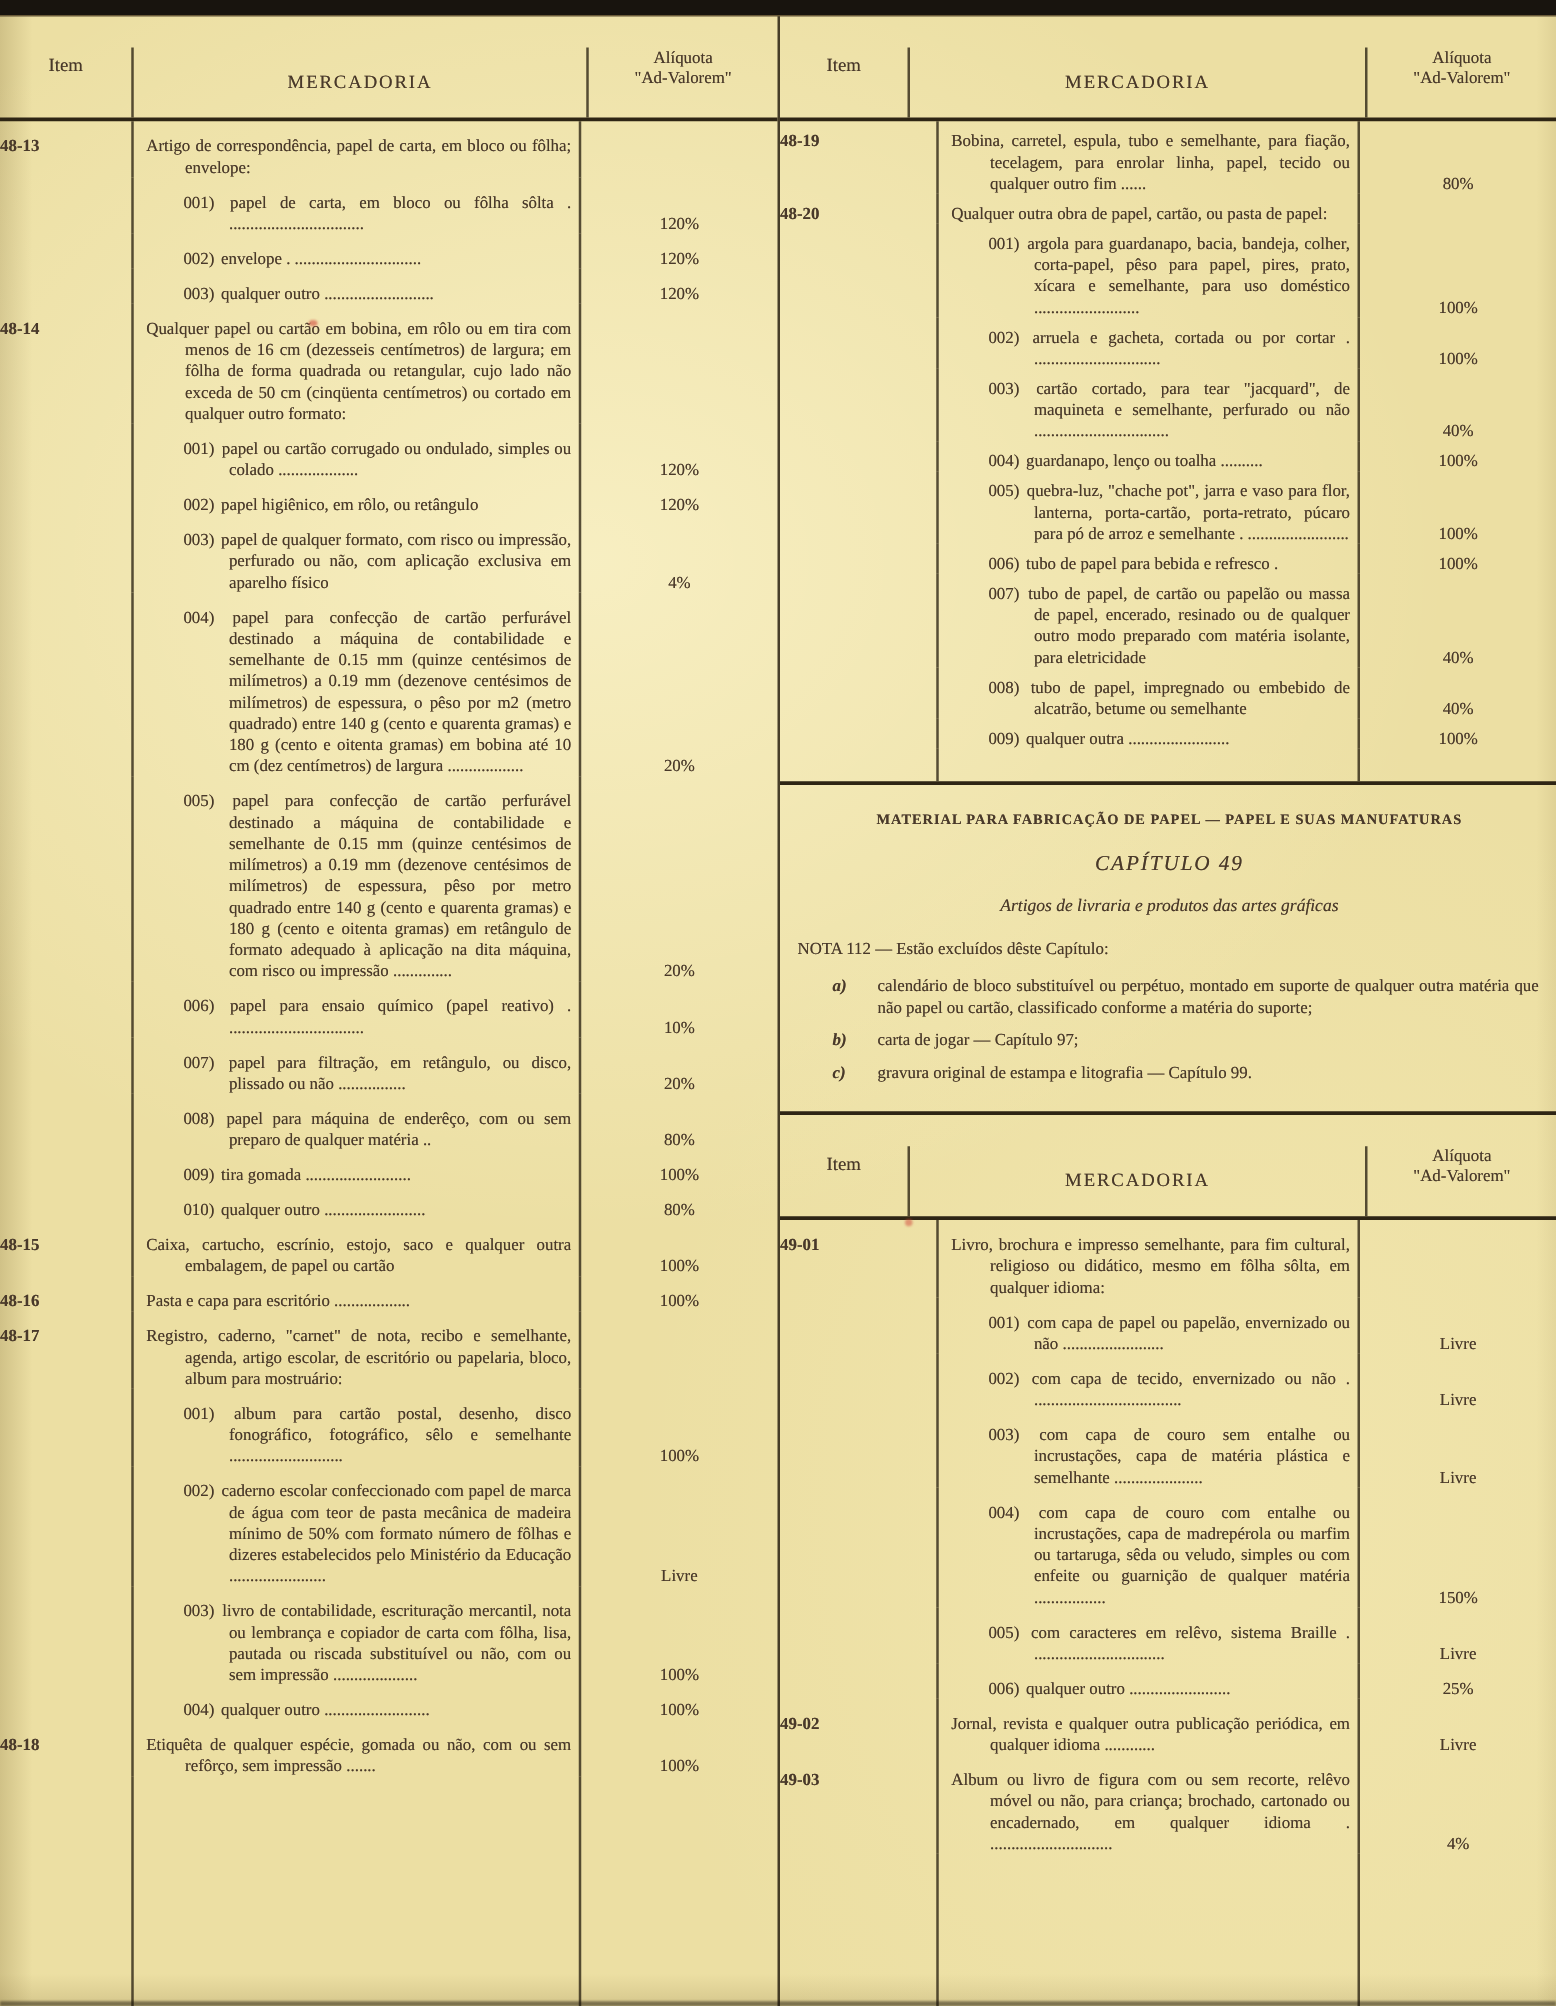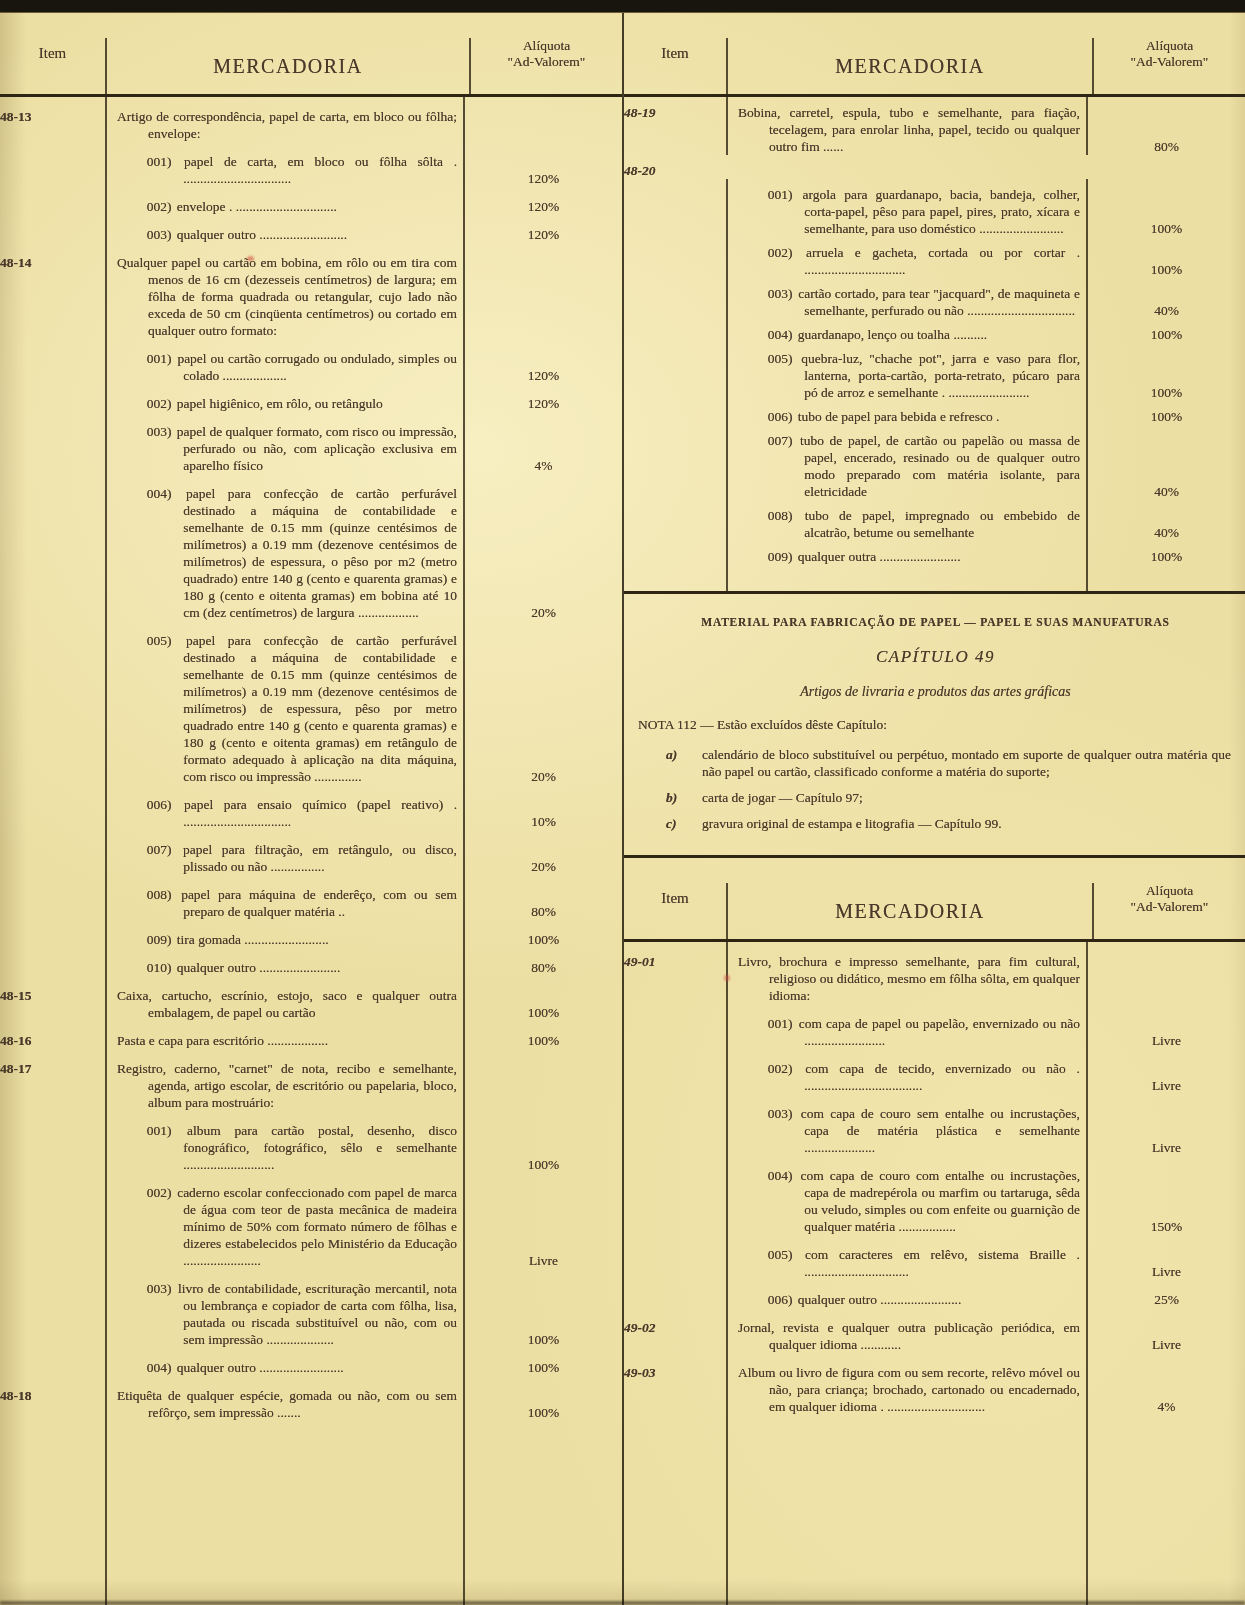--- a/index.html
+++ b/index.html
@@ -20,30 +20,30 @@
   .topbar{ height:13px; background:#18140e; border-bottom:1px solid #6a5a38; }
   .page{ display:flex; height:1592px; }
   .col-left{ width:622px; display:flex; flex-direction:column; }
   .col-right{ width:623px; border-left:2px solid rgba(40,32,16,.85); display:flex; flex-direction:column; }
 
   
   .thead{ display:flex; height:84px; border-bottom:3px solid #2e2514; flex:none; }
   .th-item{ width:105px; display:flex; align-items:center; justify-content:center; font-size:15px; }
   .col-right .th-item{ width:102px; }
   .th-merc{ flex:1; border-left:2px solid rgba(46,37,20,.8); border-right:2px solid rgba(46,37,20,.8);
-            display:flex; align-items:center; justify-content:center; font-size:20px; letter-spacing:1.5px;margin-top:25px; }
+            display:flex; align-items:center; justify-content:center; font-size:15px; letter-spacing:1.5px;margin-top:25px; }
   .th-rate{ width:151px; display:flex; flex-direction:column; align-items:center; justify-content:center;
             font-size:13.5px; }
 
   
   .tbody{ display:flex; flex-direction:column; }
   .tbody.grow{ flex:1; }
   .row{ display:flex; align-items:stretch; }
   .cell-item{ width:105px; flex:none; text-align:left; font-weight:bold; font-size:13.5px; line-height:17px; }
-  .col-right .cell-item{ width:102px;font-style:italic; }
+  .col-right .cell-item{ width:125px; }
   .cell-desc{ flex:1; border-left:2px solid rgba(46,37,20,.8); border-right:2px solid rgba(46,37,20,.8);
               padding-right:6px; padding-left:10px; font-size:13.5px; line-height:17px;
               text-align:justify; overflow:hidden; }
   .cell-rate{ width:157px; flex:none; display:flex; align-items:flex-end; justify-content:center;
               font-weight:normal; font-size:13.5px; line-height:17px; }
   .g11 > .row > div{ padding-top:11px; }
   .g7  > .row > div{ padding-top:7px; }
   .g11b> .row > div{ padding-top:11px; }
   .row-fill{ flex:1; min-height:26px; }
   .row-fill > div{ padding-top:0 !important; }
@@ -268,20 +268,23 @@
     <div class="tbody g7">
         <div class="row">
           <div class="cell-item">48-19</div>
           <div class="cell-desc">
             <p class="desc desc-main"><span>Bobina, carretel, espula, tubo e semelhante, para fiação, tecelagem, para enrolar linha, papel, tecido ou qualquer outro fim ......</span></p>
           </div>
           <div class="cell-rate">80%</div>
         </div>
         <div class="row">
           <div class="cell-item">48-20</div>
+          <div class="cell-desc">
+            <p class="desc desc-main"><span>Qualquer outra obra de papel, cartão, ou pasta de papel:</span></p>
+          </div>
           <div class="cell-rate"></div>
         </div>
         <div class="row">
           <div class="cell-item"></div>
           <div class="cell-desc">
             <p class="desc desc-sub"><span class="subnum">001)</span> <span>argola para guardanapo, bacia, bandeja, colher, corta-papel, pêso para papel, pires, prato, xícara e semelhante, para uso doméstico .........................</span></p>
           </div>
           <div class="cell-rate">100%</div>
         </div>
         <div class="row">

